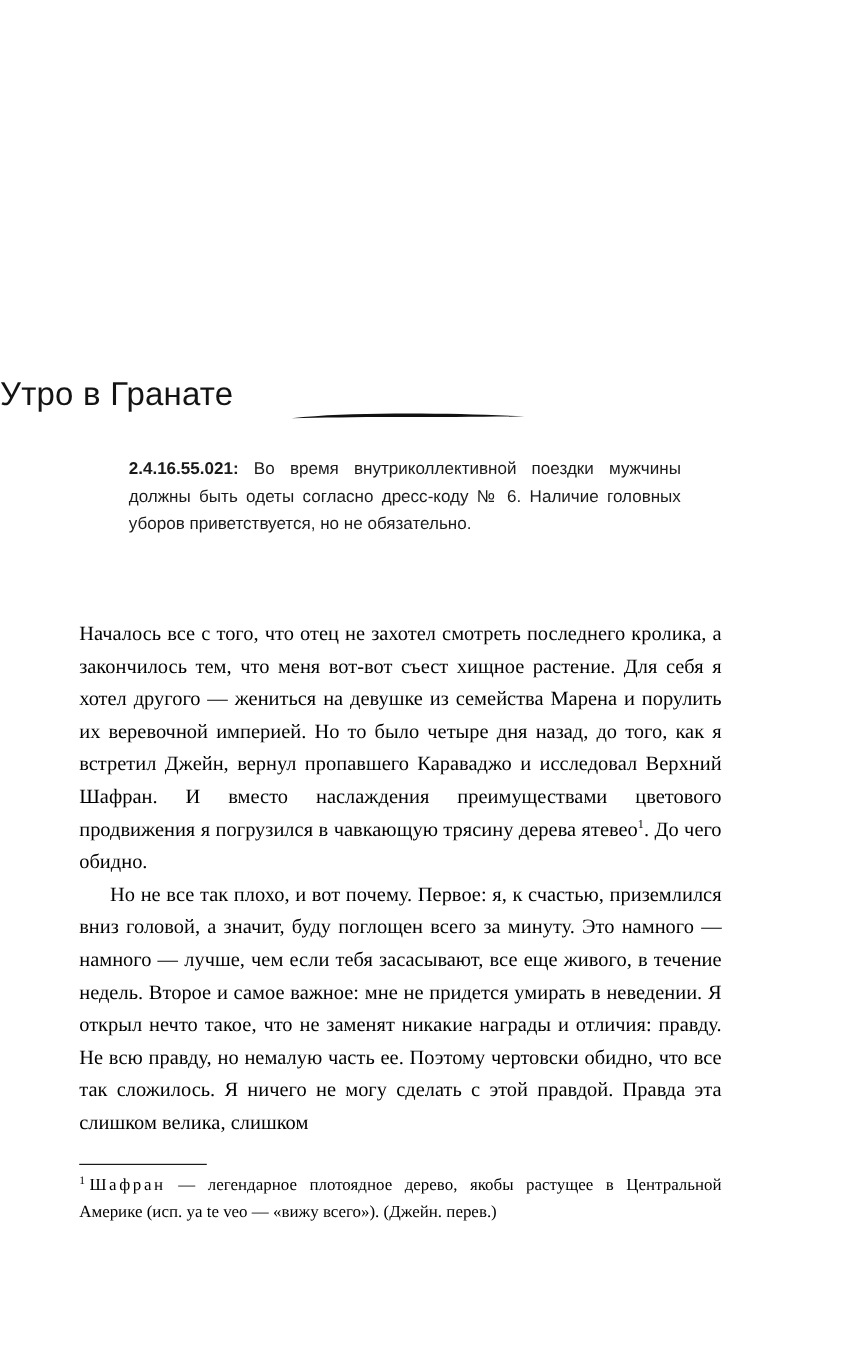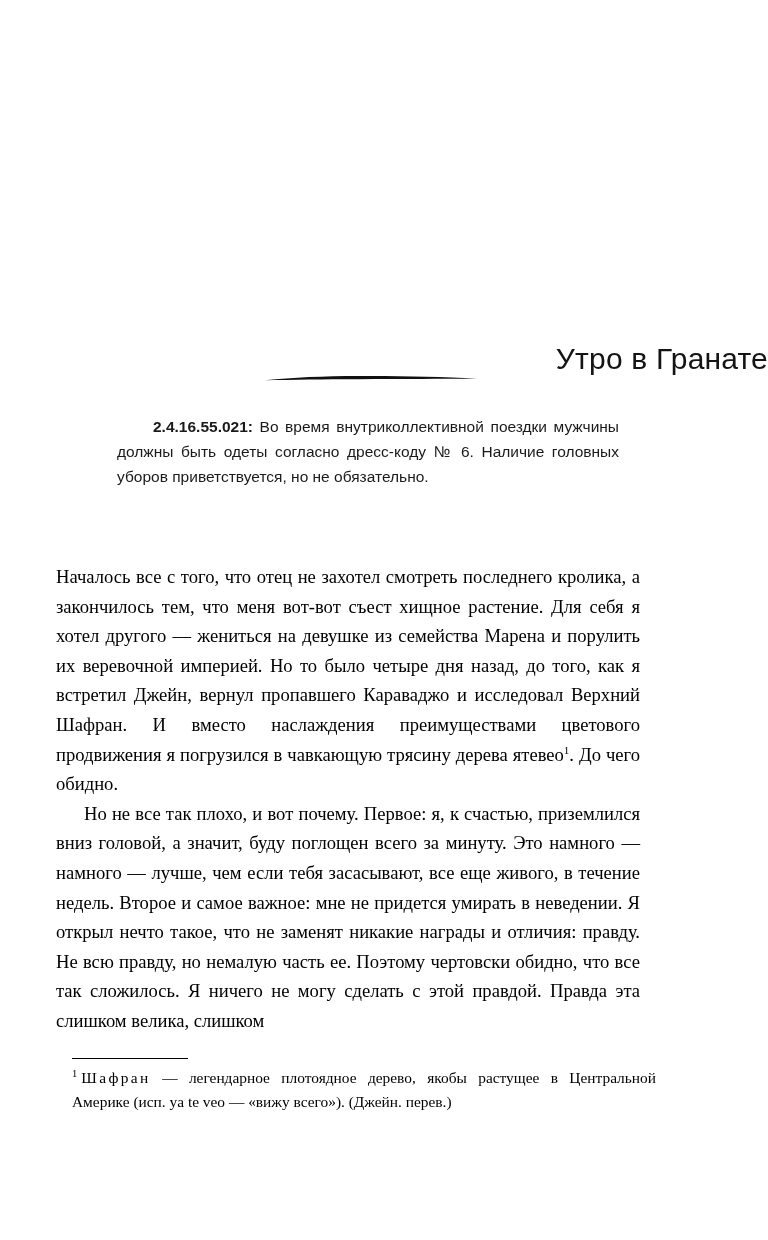--- a/index.html
+++ b/index.html
@@ -24,21 +24,21 @@
     height: 1240px;
     box-sizing: border-box;
   }
 
   
   .chapter-title {
     position: absolute;
     top: 322px;
     left: 0;
     width: 768px;
-    text-align: right;
+    text-align: left;
     font-family: "Liberation Sans", sans-serif;
     font-size: 30px;
     font-weight: 400;
     letter-spacing: 0.2px;
     color: #141414;
   }
 
   .title-rule {
     position: absolute;
     top: 374px;
@@ -55,28 +55,27 @@
     left: 117px;
     width: 502px;
     font-family: "Liberation Sans", sans-serif;
     font-size: 15.5px;
     line-height: 25px;
     text-align: justify;
     color: #1a1a1a;
   }
   .regulation .code {
     font-weight: 700;
-    margin-left: 36px;
   }
 
   
   .body-text {
     position: absolute;
     top: 562px;
-    left: 56px;
+    left: 72px;
     width: 584px;
     font-family: "Liberation Serif", serif;
     font-size: 18.6px;
     line-height: 29.6px;
     text-align: justify;
     text-justify: inter-word;
     color: #000000;
   }
   .body-text p {
     margin: 0;

